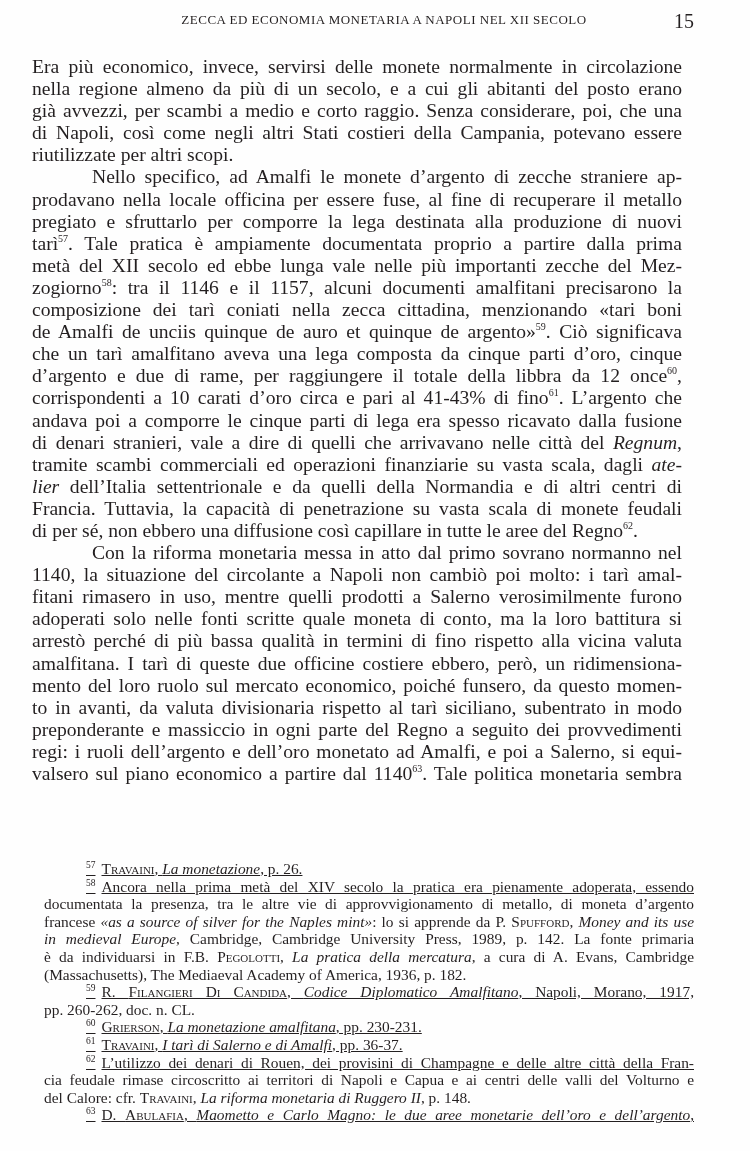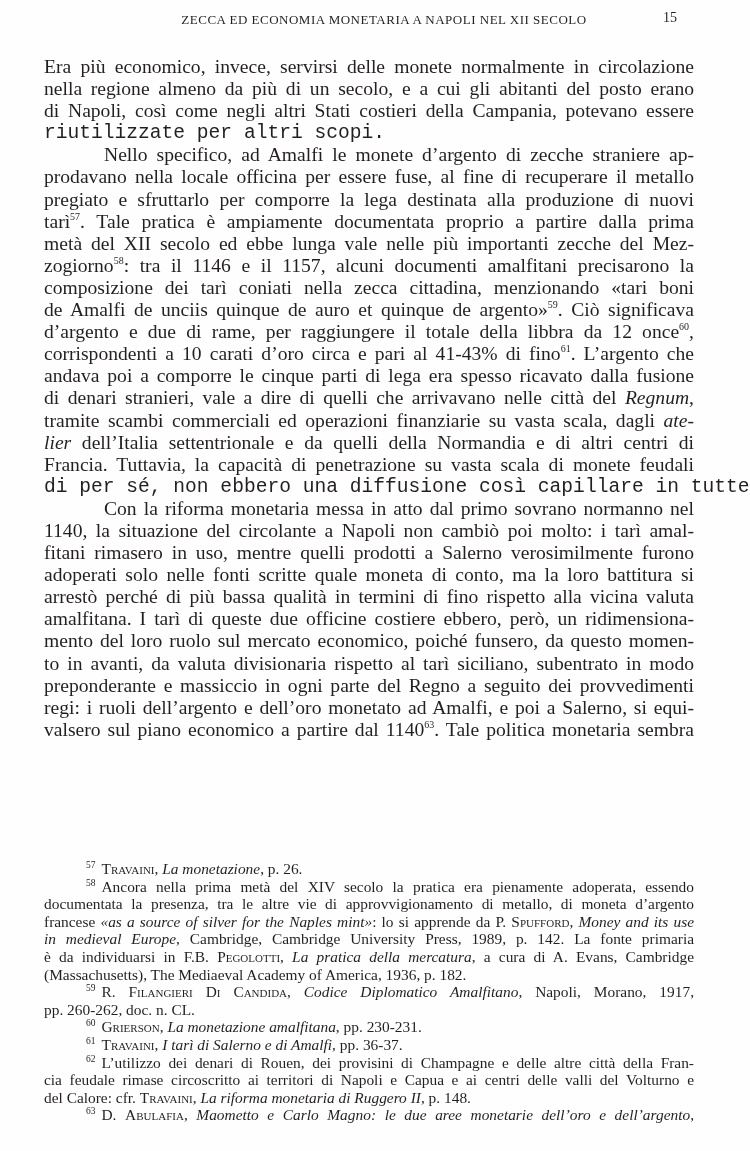--- a/index.html
+++ b/index.html
@@ -7,65 +7,67 @@
   .page { position: absolute; left: 0; top: 0; width: 750px; height: 1151px; background: #fefefe; }
   .running-head {
     position: absolute; top: 10px; left: 44px; width: 650px; height: 24px;
     font-family: "Liberation Serif", "DejaVu Serif", serif;
   }
   .running-title {
     position: absolute; left: 80px; top: 2px; width: 520px; text-align: center;
     font-size: 13px; letter-spacing: 0.5px; text-transform: uppercase;
     font-variant: small-caps;
   }
-  .page-number { position: absolute; right: 17px; top: 0; font-size: 14px; }
+  .page-number { position: absolute; right: 0; top: 0; font-size: 20px; }
   .body-text {
-    position: absolute; left: 44px; top: 56px; width: 650px;
+    position: absolute; left: 32px; top: 56px; width: 650px;
     font-family: "Liberation Serif", "DejaVu Serif", serif;
     font-size: 19.6px; line-height: 22.1px; text-align: justify;
   }
   .line { display: block; white-space: nowrap; text-align: justify; text-align-last: justify; height: 22.1px; }
-  .line.last { text-align-last: left; font-family: Liberation Mono, monospace; }
+  .line.last { text-align-last: left; }
   .line.indent { padding-left: 60px; }
   sup { font-size: 10px; line-height: 0; vertical-align: 8px; }
   .footnotes {
     position: absolute; left: 44px; top: 860px; width: 650px;
     font-family: "Liberation Serif", "DejaVu Serif", serif;
     font-size: 15.4px; line-height: 17.6px;
   }
   .fn-line { display: block; white-space: nowrap; text-align: justify; text-align-last: justify; height: 17.6px; }
   .fn-line.last { text-align-last: left; }
-  .fn-line.indent { padding-left: 42px; }
+  .fn-line.indent { padding-left: 42px; text-decoration: underline; }
   .fn-num { font-size: 9.5px; vertical-align: 6px; line-height: 0; margin-right: 6px; }
   .sc { font-variant: small-caps; }
   i { font-style: italic; }
 </style>
 </head>
 <body>
 
 <div class="page">
 
   <div class="running-head">
     <span class="running-title">Zecca ed economia monetaria a Napoli nel XII secolo</span>
     <span class="page-number">15</span>
   </div>
 
   <div class="body-text">
     <span class="line">Era più economico, invece, servirsi delle monete normalmente in circolazione</span>
     <span class="line">nella regione almeno da più di un secolo, e a cui gli abitanti del posto erano</span>
+    <span class="line">già avvezzi, per scambi a medio e corto raggio. Senza considerare, poi, che una</span>
     <span class="line">di Napoli, così come negli altri Stati costieri della Campania, potevano essere</span>
     <span class="line last">riutilizzate per altri scopi.</span>
     <span class="line indent">Nello specifico, ad Amalfi le monete d’argento di zecche straniere ap-</span>
     <span class="line">prodavano nella locale officina per essere fuse, al fine di recuperare il metallo</span>
     <span class="line">pregiato e sfruttarlo per comporre la lega destinata alla produzione di nuovi</span>
     <span class="line"><span>tarì</span><sup>57</sup><span>. Tale pratica è ampiamente documentata proprio a partire dalla prima</span></span>
     <span class="line">metà del XII secolo ed ebbe lunga vale nelle più importanti zecche del Mez-</span>
     <span class="line"><span>zogiorno</span><sup>58</sup><span>: tra il 1146 e il 1157, alcuni documenti amalfitani precisarono la</span></span>
     <span class="line">composizione dei tarì coniati nella zecca cittadina, menzionando «tari boni</span>
     <span class="line"><span>de Amalfi de unciis quinque de auro et quinque de argento»</span><sup>59</sup><span>. Ciò significava</span></span>
+    <span class="line">che un tarì amalfitano aveva una lega composta da cinque parti d’oro, cinque</span>
     <span class="line"><span>d’argento e due di rame, per raggiungere il totale della libbra da 12 once</span><sup>60</sup><span>,</span></span>
     <span class="line"><span>corrispondenti a 10 carati d’oro circa e pari al 41-43% di fino</span><sup>61</sup><span>. L’argento che</span></span>
     <span class="line">andava poi a comporre le cinque parti di lega era spesso ricavato dalla fusione</span>
     <span class="line"><span>di denari stranieri, vale a dire di quelli che arrivavano nelle città del </span><i>Regnum</i><span>,</span></span>
     <span class="line"><span>tramite scambi commerciali ed operazioni finanziarie su vasta scala, dagli </span><i>ate-</i></span>
     <span class="line"><i>lier</i><span> dell’Italia settentrionale e da quelli della Normandia e di altri centri di</span></span>
     <span class="line">Francia. Tuttavia, la capacità di penetrazione su vasta scala di monete feudali</span>
     <span class="line last"><span>di per sé, non ebbero una diffusione così capillare in tutte le aree del Regno</span><sup>62</sup><span>.</span></span>
     <span class="line indent">Con la riforma monetaria messa in atto dal primo sovrano normanno nel</span>
     <span class="line">1140, la situazione del circolante a Napoli non cambiò poi molto: i tarì amal-</span>

